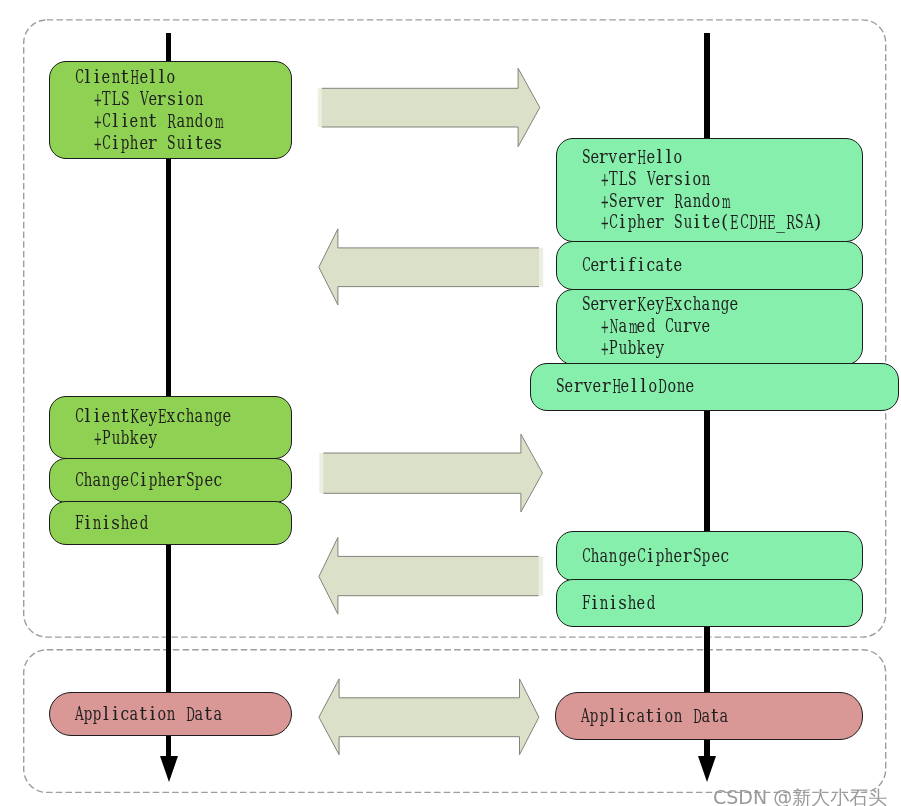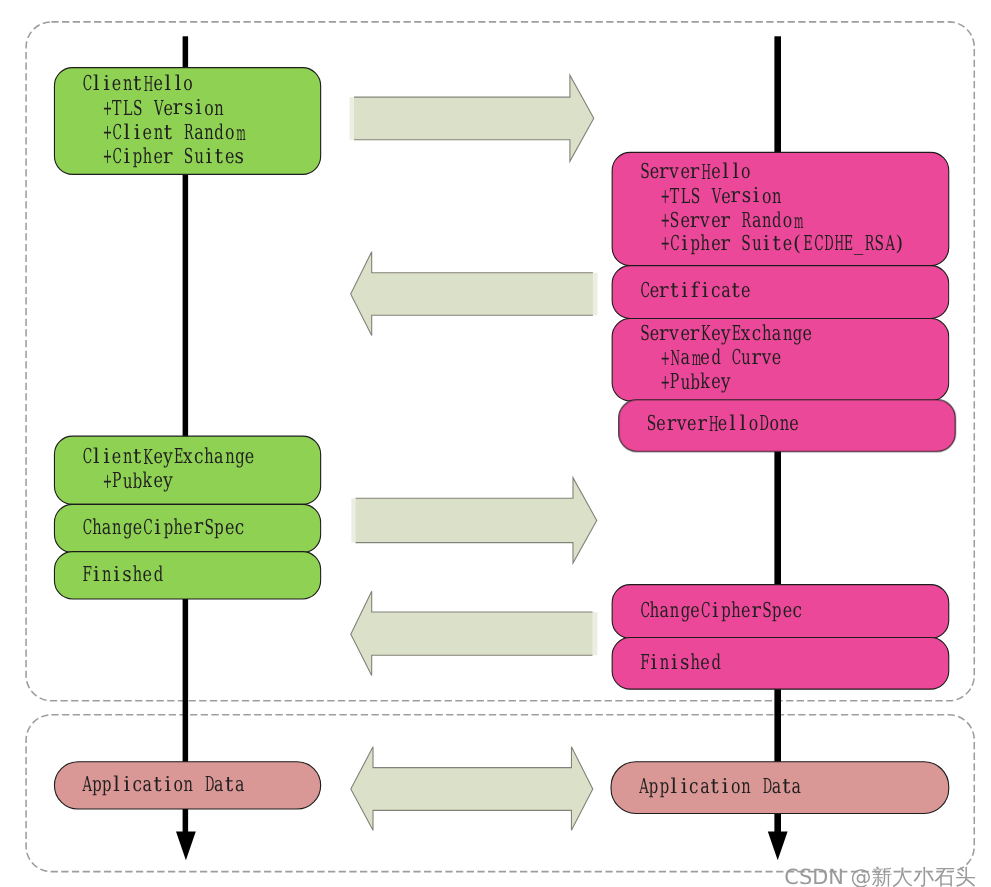--- a/index.html
+++ b/index.html
@@ -11,21 +11,21 @@
   .lifeline{position:absolute;width:5.6px;background:#000000;}
 
   .msg{position:absolute;box-sizing:border-box;border:1.85px solid #1c1c1c;
        display:flex;flex-direction:column;justify-content:center;overflow:hidden;}
   .ln{display:block;position:relative;top:-0.6px;white-space:pre;color:#1f1f1f;backface-visibility:hidden;
       font-size:18.7px;line-height:21.9px;height:21.9px;}
   .ln > span{display:inline-block;width:9.3px;text-align:center;vertical-align:baseline;}
   .ln > span > i{display:inline-block;font-style:normal;vertical-align:baseline;}
 
   .green{background:#8fd152;}
-  .orange{background:#ec4899;}
+  .orange{background:#86efac;}
   .red{background:#d99795;}
 
   .arrowsvg,.layer{position:absolute;left:0;top:0;pointer-events:none;}
   .wm{position:absolute;white-space:pre;color:#9a9a9a;backface-visibility:hidden;}
 </style>
 </head>
 <body>
 
 <div id="stage">
 
@@ -101,21 +101,21 @@
   <div class="msg orange" style="left:555.5px;top:240.5px;width:307px;height:49.7px;border-radius:17px;padding-left:24px;">
     <div class="ln"><span><i style="font-size:14.50px;transform-origin:50% 13.45px;transform:scale(0.775,1.290)">C</i></span><span><i style="font-size:16.49px;transform-origin:50% 15.30px;transform:scale(0.882,1.134)">e</i></span><span><i style="font-size:18.34px;transform-origin:50% 17.02px;transform:scale(0.981,1.019)">r</i></span><span><i>t</i></span><span><i>i</i></span><span><i>f</i></span><span><i>i</i></span><span><i style="font-size:16.95px;transform-origin:50% 15.73px;transform:scale(0.906,1.103)">c</i></span><span><i style="font-size:16.42px;transform-origin:50% 15.24px;transform:scale(0.878,1.139)">a</i></span><span><i>t</i></span><span><i style="font-size:16.49px;transform-origin:50% 15.30px;transform:scale(0.882,1.134)">e</i></span></div>
   </div>
 
   <div class="msg orange" style="left:555.5px;top:288.5px;width:307px;height:76.2px;border-radius:17px;padding-left:24px;">
     <div class="ln"><span><i style="font-size:15.32px;transform-origin:50% 14.22px;transform:scale(0.819,1.221)">S</i></span><span><i style="font-size:16.49px;transform-origin:50% 15.30px;transform:scale(0.882,1.134)">e</i></span><span><i style="font-size:18.34px;transform-origin:50% 17.02px;transform:scale(0.981,1.019)">r</i></span><span><i style="font-size:16.87px;transform-origin:50% 15.66px;transform:scale(0.902,1.108)">v</i></span><span><i style="font-size:16.49px;transform-origin:50% 15.30px;transform:scale(0.882,1.134)">e</i></span><span><i style="font-size:18.34px;transform-origin:50% 17.02px;transform:scale(0.981,1.019)">r</i></span><span><i style="font-size:14.67px;transform-origin:50% 13.62px;transform:scale(0.785,1.274)">K</i></span><span><i style="font-size:16.49px;transform-origin:50% 15.30px;transform:scale(0.882,1.134)">e</i></span><span><i style="font-size:16.87px;transform-origin:50% 15.66px;transform:scale(0.902,1.108)">y</i></span><span><i style="font-size:14.84px;transform-origin:50% 13.77px;transform:scale(0.794,1.260)">E</i></span><span><i style="font-size:16.89px;transform-origin:50% 15.67px;transform:scale(0.903,1.107)">x</i></span><span><i style="font-size:16.95px;transform-origin:50% 15.73px;transform:scale(0.906,1.103)">c</i></span><span><i style="font-size:15.80px;transform-origin:50% 14.66px;transform:scale(0.845,1.184)">h</i></span><span><i style="font-size:16.42px;transform-origin:50% 15.24px;transform:scale(0.878,1.139)">a</i></span><span><i style="font-size:15.80px;transform-origin:50% 14.66px;transform:scale(0.845,1.184)">n</i></span><span><i style="font-size:15.85px;transform-origin:50% 14.71px;transform:scale(0.848,1.180)">g</i></span><span><i style="font-size:16.49px;transform-origin:50% 15.30px;transform:scale(0.882,1.134)">e</i></span></div>
     <div class="ln"><span><i>&nbsp;</i></span><span><i>&nbsp;</i></span><span><i style="font-size:13.85px;transform-origin:50% 12.86px;transform:scale(0.741,1.350)">+</i></span><span><i style="font-size:13.56px;transform-origin:50% 12.58px;transform:scale(0.725,1.379)">N</i></span><span><i style="font-size:16.42px;transform-origin:50% 15.24px;transform:scale(0.878,1.139)">a</i></span><span><i style="font-size:13.02px;transform-origin:50% 12.08px;transform:scale(0.696,1.436)">m</i></span><span><i style="font-size:16.49px;transform-origin:50% 15.30px;transform:scale(0.882,1.134)">e</i></span><span><i style="font-size:15.85px;transform-origin:50% 14.71px;transform:scale(0.848,1.180)">d</i></span><span><i>&nbsp;</i></span><span><i style="font-size:14.50px;transform-origin:50% 13.45px;transform:scale(0.775,1.290)">C</i></span><span><i style="font-size:15.80px;transform-origin:50% 14.66px;transform:scale(0.845,1.184)">u</i></span><span><i style="font-size:18.34px;transform-origin:50% 17.02px;transform:scale(0.981,1.019)">r</i></span><span><i style="font-size:16.87px;transform-origin:50% 15.66px;transform:scale(0.902,1.108)">v</i></span><span><i style="font-size:16.49px;transform-origin:50% 15.30px;transform:scale(0.882,1.134)">e</i></span></div>
     <div class="ln"><span><i>&nbsp;</i></span><span><i>&nbsp;</i></span><span><i style="font-size:13.85px;transform-origin:50% 12.86px;transform:scale(0.741,1.350)">+</i></span><span><i style="font-size:15.46px;transform-origin:50% 14.35px;transform:scale(0.827,1.209)">P</i></span><span><i style="font-size:15.80px;transform-origin:50% 14.66px;transform:scale(0.845,1.184)">u</i></span><span><i style="font-size:15.85px;transform-origin:50% 14.71px;transform:scale(0.848,1.180)">b</i></span><span><i style="font-size:16.29px;transform-origin:50% 15.12px;transform:scale(0.871,1.148)">k</i></span><span><i style="font-size:16.49px;transform-origin:50% 15.30px;transform:scale(0.882,1.134)">e</i></span><span><i style="font-size:16.87px;transform-origin:50% 15.66px;transform:scale(0.902,1.108)">y</i></span></div>
   </div>
 
-  <div class="msg orange" style="left:562px;top:363px;width:307px;height:48px;border-radius:17px;padding-left:24px;">
+  <div class="msg orange" style="left:530px;top:363px;width:369px;height:48px;border-radius:17px;padding-left:24px;">
     <div class="ln"><span><i style="font-size:15.32px;transform-origin:50% 14.22px;transform:scale(0.819,1.221)">S</i></span><span><i style="font-size:16.49px;transform-origin:50% 15.30px;transform:scale(0.882,1.134)">e</i></span><span><i style="font-size:18.34px;transform-origin:50% 17.02px;transform:scale(0.981,1.019)">r</i></span><span><i style="font-size:16.87px;transform-origin:50% 15.66px;transform:scale(0.902,1.108)">v</i></span><span><i style="font-size:16.49px;transform-origin:50% 15.30px;transform:scale(0.882,1.134)">e</i></span><span><i style="font-size:18.34px;transform-origin:50% 17.02px;transform:scale(0.981,1.019)">r</i></span><span><i style="font-size:13.58px;transform-origin:50% 12.61px;transform:scale(0.726,1.377)">H</i></span><span><i style="font-size:16.49px;transform-origin:50% 15.30px;transform:scale(0.882,1.134)">e</i></span><span><i>l</i></span><span><i>l</i></span><span><i style="font-size:16.34px;transform-origin:50% 15.16px;transform:scale(0.874,1.145)">o</i></span><span><i style="font-size:14.17px;transform-origin:50% 13.15px;transform:scale(0.758,1.320)">D</i></span><span><i style="font-size:16.34px;transform-origin:50% 15.16px;transform:scale(0.874,1.145)">o</i></span><span><i style="font-size:15.80px;transform-origin:50% 14.66px;transform:scale(0.845,1.184)">n</i></span><span><i style="font-size:16.49px;transform-origin:50% 15.30px;transform:scale(0.882,1.134)">e</i></span></div>
   </div>
 
   <div class="msg orange" style="left:555.5px;top:531.3px;width:307px;height:49.6px;border-radius:17px;padding-left:24px;">
     <div class="ln"><span><i style="font-size:14.50px;transform-origin:50% 13.45px;transform:scale(0.775,1.290)">C</i></span><span><i style="font-size:15.80px;transform-origin:50% 14.66px;transform:scale(0.845,1.184)">h</i></span><span><i style="font-size:16.42px;transform-origin:50% 15.24px;transform:scale(0.878,1.139)">a</i></span><span><i style="font-size:15.80px;transform-origin:50% 14.66px;transform:scale(0.845,1.184)">n</i></span><span><i style="font-size:15.85px;transform-origin:50% 14.71px;transform:scale(0.848,1.180)">g</i></span><span><i style="font-size:16.49px;transform-origin:50% 15.30px;transform:scale(0.882,1.134)">e</i></span><span><i style="font-size:14.50px;transform-origin:50% 13.45px;transform:scale(0.775,1.290)">C</i></span><span><i>i</i></span><span><i style="font-size:15.85px;transform-origin:50% 14.71px;transform:scale(0.848,1.180)">p</i></span><span><i style="font-size:15.80px;transform-origin:50% 14.66px;transform:scale(0.845,1.184)">h</i></span><span><i style="font-size:16.49px;transform-origin:50% 15.30px;transform:scale(0.882,1.134)">e</i></span><span><i style="font-size:18.34px;transform-origin:50% 17.02px;transform:scale(0.981,1.019)">r</i></span><span><i style="font-size:15.32px;transform-origin:50% 14.22px;transform:scale(0.819,1.221)">S</i></span><span><i style="font-size:15.85px;transform-origin:50% 14.71px;transform:scale(0.848,1.180)">p</i></span><span><i style="font-size:16.49px;transform-origin:50% 15.30px;transform:scale(0.882,1.134)">e</i></span><span><i style="font-size:16.95px;transform-origin:50% 15.73px;transform:scale(0.906,1.103)">c</i></span></div>
   </div>
 
   <div class="msg orange" style="left:555.5px;top:579.2px;width:307px;height:48.1px;border-radius:17px;padding-left:24px;">
     <div class="ln"><span><i style="font-size:15.23px;transform-origin:50% 14.13px;transform:scale(0.814,1.228)">F</i></span><span><i>i</i></span><span><i style="font-size:15.80px;transform-origin:50% 14.66px;transform:scale(0.845,1.184)">n</i></span><span><i>i</i></span><span><i style="font-size:17.71px;transform-origin:50% 16.43px;transform:scale(0.947,1.056)">s</i></span><span><i style="font-size:15.80px;transform-origin:50% 14.66px;transform:scale(0.845,1.184)">h</i></span><span><i style="font-size:16.49px;transform-origin:50% 15.30px;transform:scale(0.882,1.134)">e</i></span><span><i style="font-size:15.85px;transform-origin:50% 14.71px;transform:scale(0.848,1.180)">d</i></span></div>
   </div>

